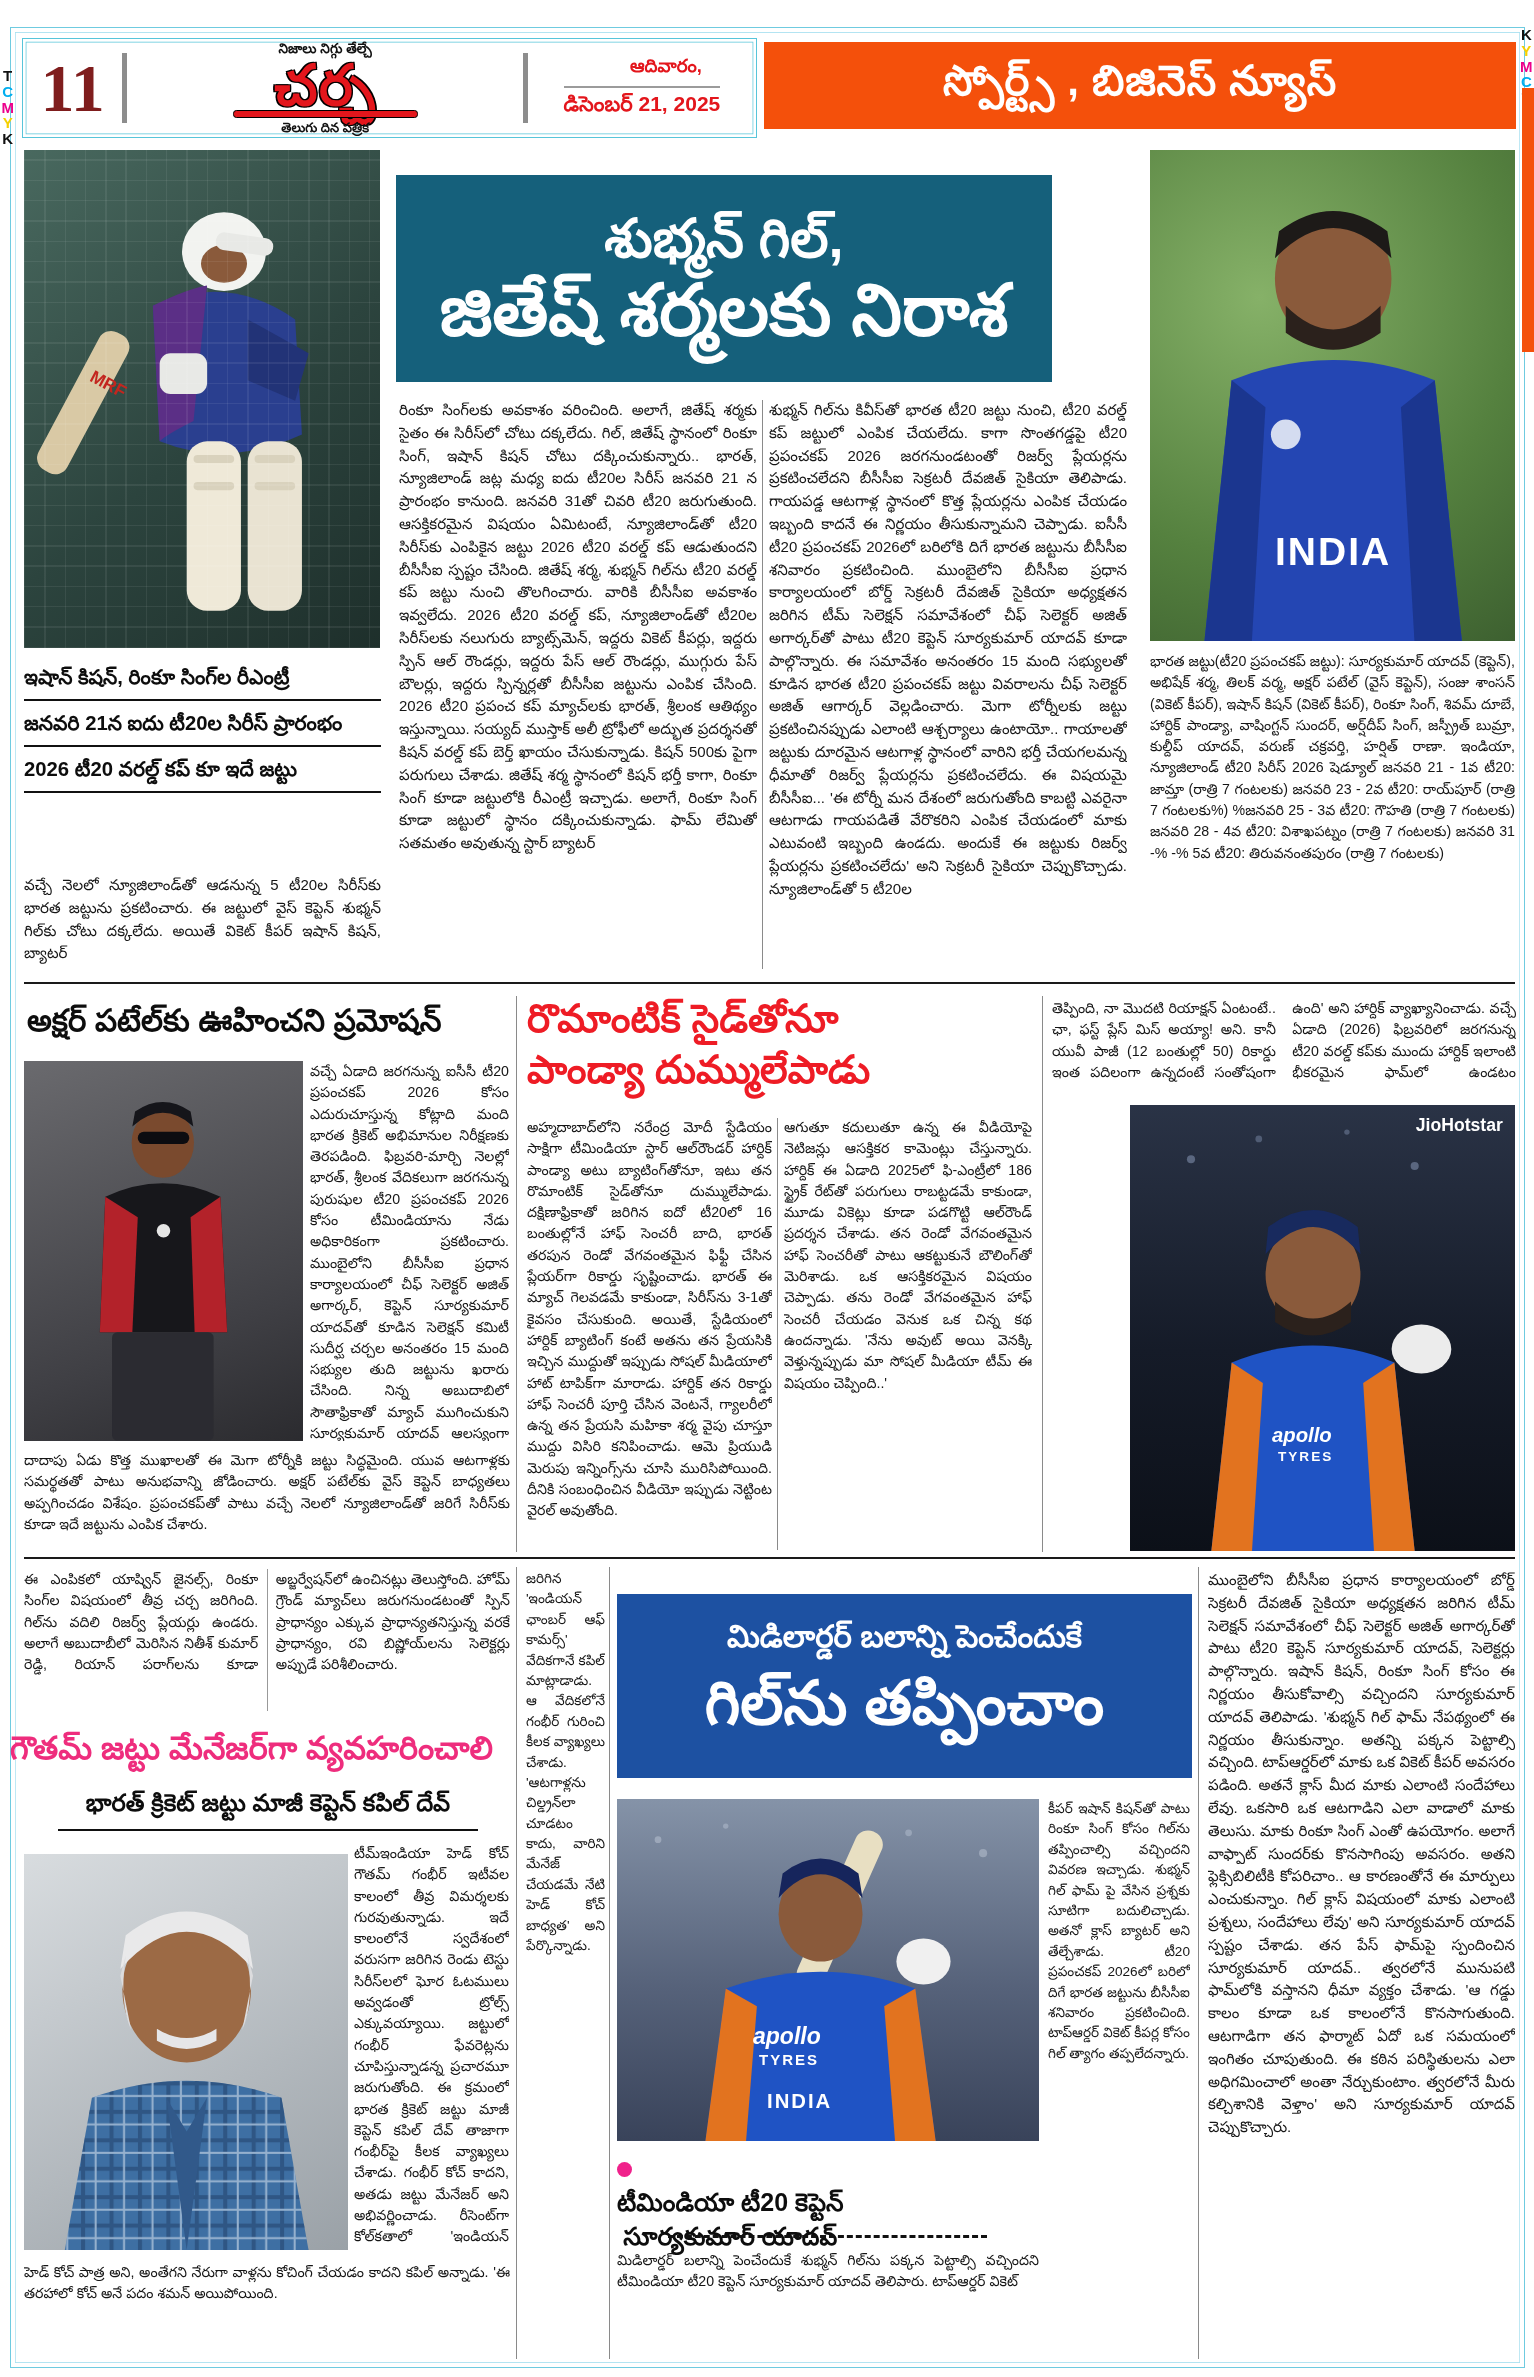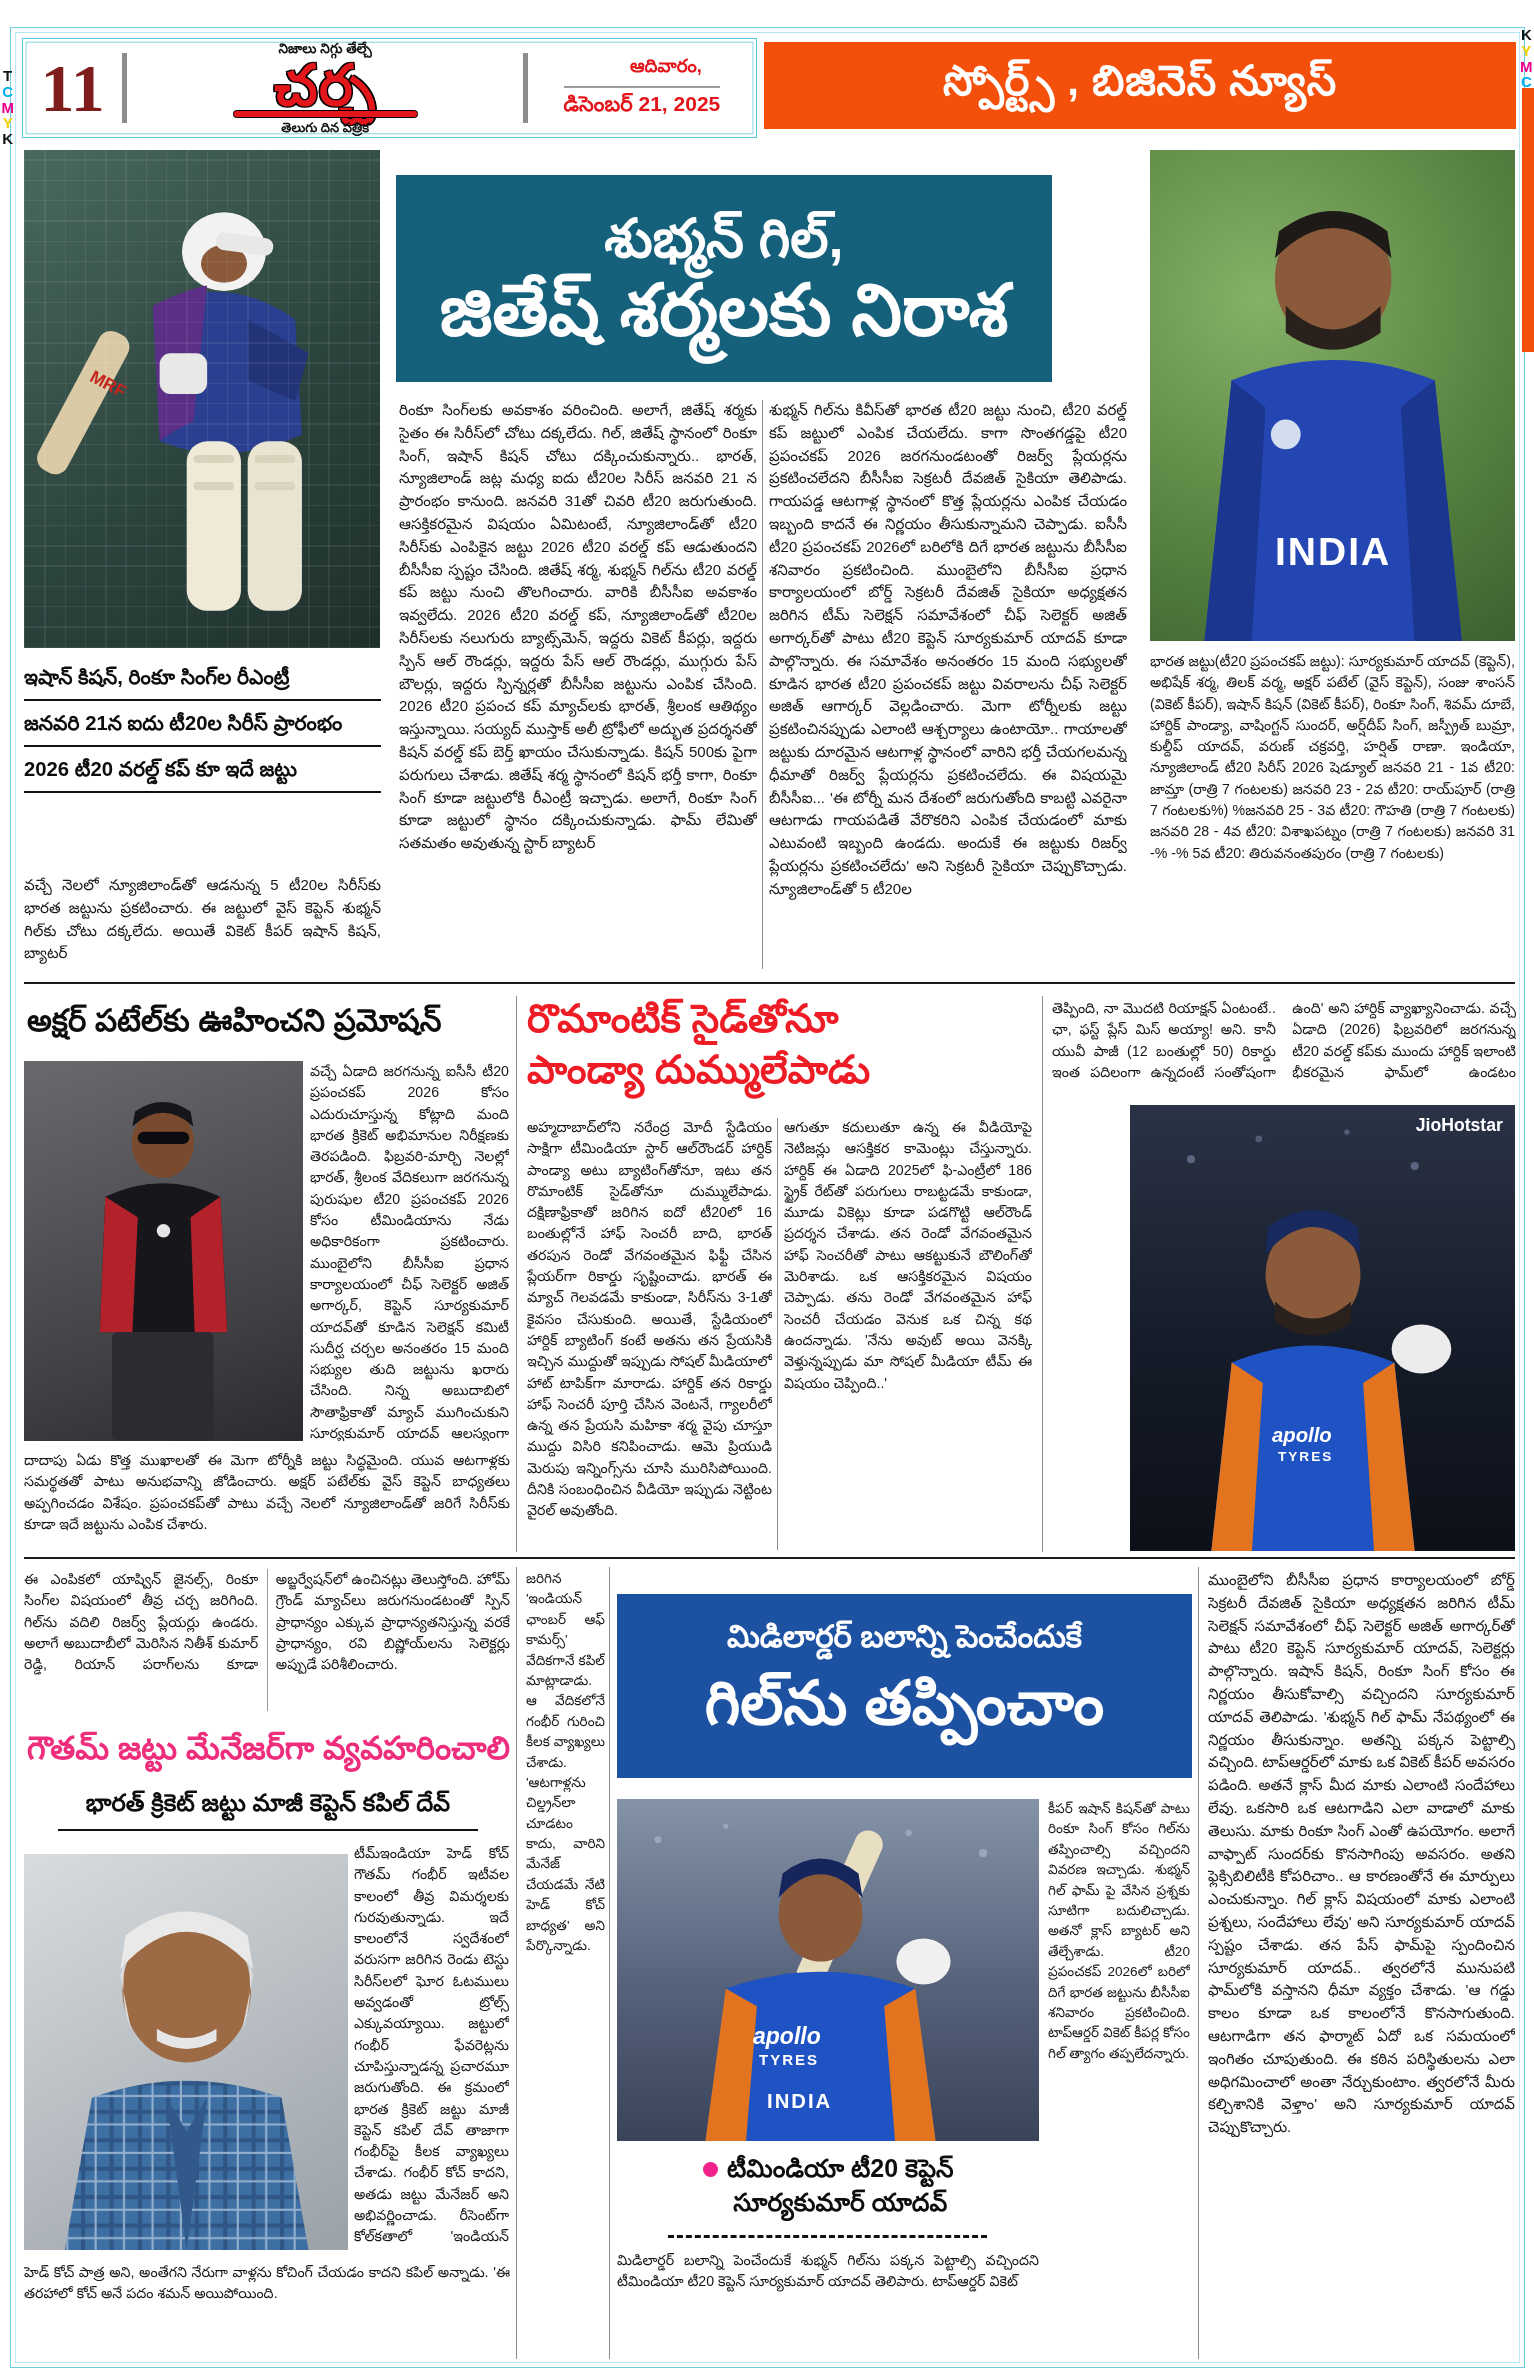--- a/index.html
+++ b/index.html
@@ -53,21 +53,21 @@
   .ph-label{position:absolute;color:#fff;font-weight:800;}
   .jersey-text{letter-spacing:2px;}
   
   .axar-headline{font-size:31px;font-weight:900;color:#0d0d0d;line-height:1.15;}
   .pandya-headline{font-size:39px;font-weight:900;color:#ee1c25;line-height:1.3;}
   .kapil-headline{font-size:32px;font-weight:900;color:#ee2d7d;line-height:1.15;}
   .kapil-subhead{font-size:24px;font-weight:900;color:#0d0d0d;text-align:center;border-bottom:2.7px solid #111;padding-bottom:11px;line-height:1.2;}
   .sky-box{background:#1d51a2;display:flex;flex-direction:column;align-items:center;justify-content:center;gap:6.8px;}
   .sky-box .b1{color:#fff;font-size:31px;font-weight:800;}
   .sky-box .b2{color:#fff;font-size:61px;font-weight:900;}
-  .sky-caption{display:flex;align-items:flex-start;justify-content:center;gap:9.5px;}
+  .sky-caption{display:flex;align-items:flex-start;justify-content:center;gap:9.5px;flex-direction:column;}
   .bullet-dot{width:15px;height:15px;border-radius:50%;background:#f0218b;margin-top:9.5px;flex:none;}
   .sky-caption-text{font-size:25px;font-weight:900;text-align:center;line-height:1.35;color:#0d0d0d;}
   .dashdot{border-top:3.4px dashed #111;}
   .twocol{column-count:2;column-gap:17.6px;column-rule:0.7px solid #999;}
 </style>
 </head>
 <body>
 
 <div id="paper">
 
@@ -204,21 +204,21 @@
     </svg>
     <span class="ph-label" style="right:12.2px;top:9.5px;font-size:17.6px;font-weight:700;">JioHotstar</span>
     <span class="ph-label" style="left:142px;top:319px;font-size:20.3px;font-style:italic;">apollo</span>
     <span class="ph-label jersey-text" style="left:148px;top:344px;font-size:13.6px;">TYRES</span>
   </div>
 
   <div class="abs hrule" style="left:24px;top:1557px;width:1491px;"></div>
 
   <div class="abs small-text twocol" style="left:24px;top:1569px;width:486px;height:142px;overflow:hidden;">ఈ ఎంపికలో యాష్విన్ జైనల్స్, రింకూ సింగ్‌ల విషయంలో తీవ్ర చర్చ జరిగింది. గిల్‌ను వదిలి రిజర్వ్ ప్లేయర్లు ఉండరు. అలాగే అబుదాబీలో మెరిసిన నితీశ్ కుమార్ రెడ్డి, రియాన్ పరాగ్‌లను కూడా అబ్జర్వేషన్‌లో ఉంచినట్లు తెలుస్తోంది. హోమ్ గ్రౌండ్ మ్యాచ్‌లు జరుగనుండటంతో స్పిన్ ప్రాధాన్యం ఎక్కువ ప్రాధాన్యతనిస్తున్న వరకే ప్రాధాన్యం, రవి బిష్ణోయ్‌లను సెలెక్టర్లు అప్పుడే పరిశీలించారు.</div>
 
-  <div class="abs kapil-headline" style="left:27px;top:1730px;width:483px;">గౌతమ్ జట్టు మేనేజర్‌గా వ్యవహరించాలి</div>
+  <div class="abs kapil-headline" style="left:10px;top:1730px;width:483px;">గౌతమ్ జట్టు మేనేజర్‌గా వ్యవహరించాలి</div>
   <div class="abs kapil-subhead" style="left:58px;top:1789px;width:420px;">భారత్ క్రికెట్ జట్టు మాజీ కెప్టెన్ కపిల్ దేవ్</div>
   <div class="abs photo ph-kapil" style="left:24px;top:1854px;width:324px;height:396px;">
     <svg width="324" height="396" viewBox="0 0 478 585">
       <ellipse cx="240" cy="200" rx="95" ry="108" fill="#9c6a45"></ellipse>
       <path d="M142 170 Q240 60 338 170 L330 120 Q240 50 150 120 Z" fill="#e9e9ea"></path>
       <path d="M150 150 Q140 220 158 260 L142 180 Z" fill="#dcdcde"></path>
       <path d="M330 150 Q340 220 322 260 L338 180 Z" fill="#dcdcde"></path>
       <path d="M196 258 Q240 286 284 258 L284 276 Q240 300 196 276 Z" fill="#e6e6e8"></path>
       <path d="M100 360 Q240 310 380 360 L420 585 L60 585 Z" fill="#3e6fa3"></path>
       <path d="M100 360 Q240 310 380 360 L420 585 L60 585 Z" fill="url(#plaid)" opacity=".55"></path>

